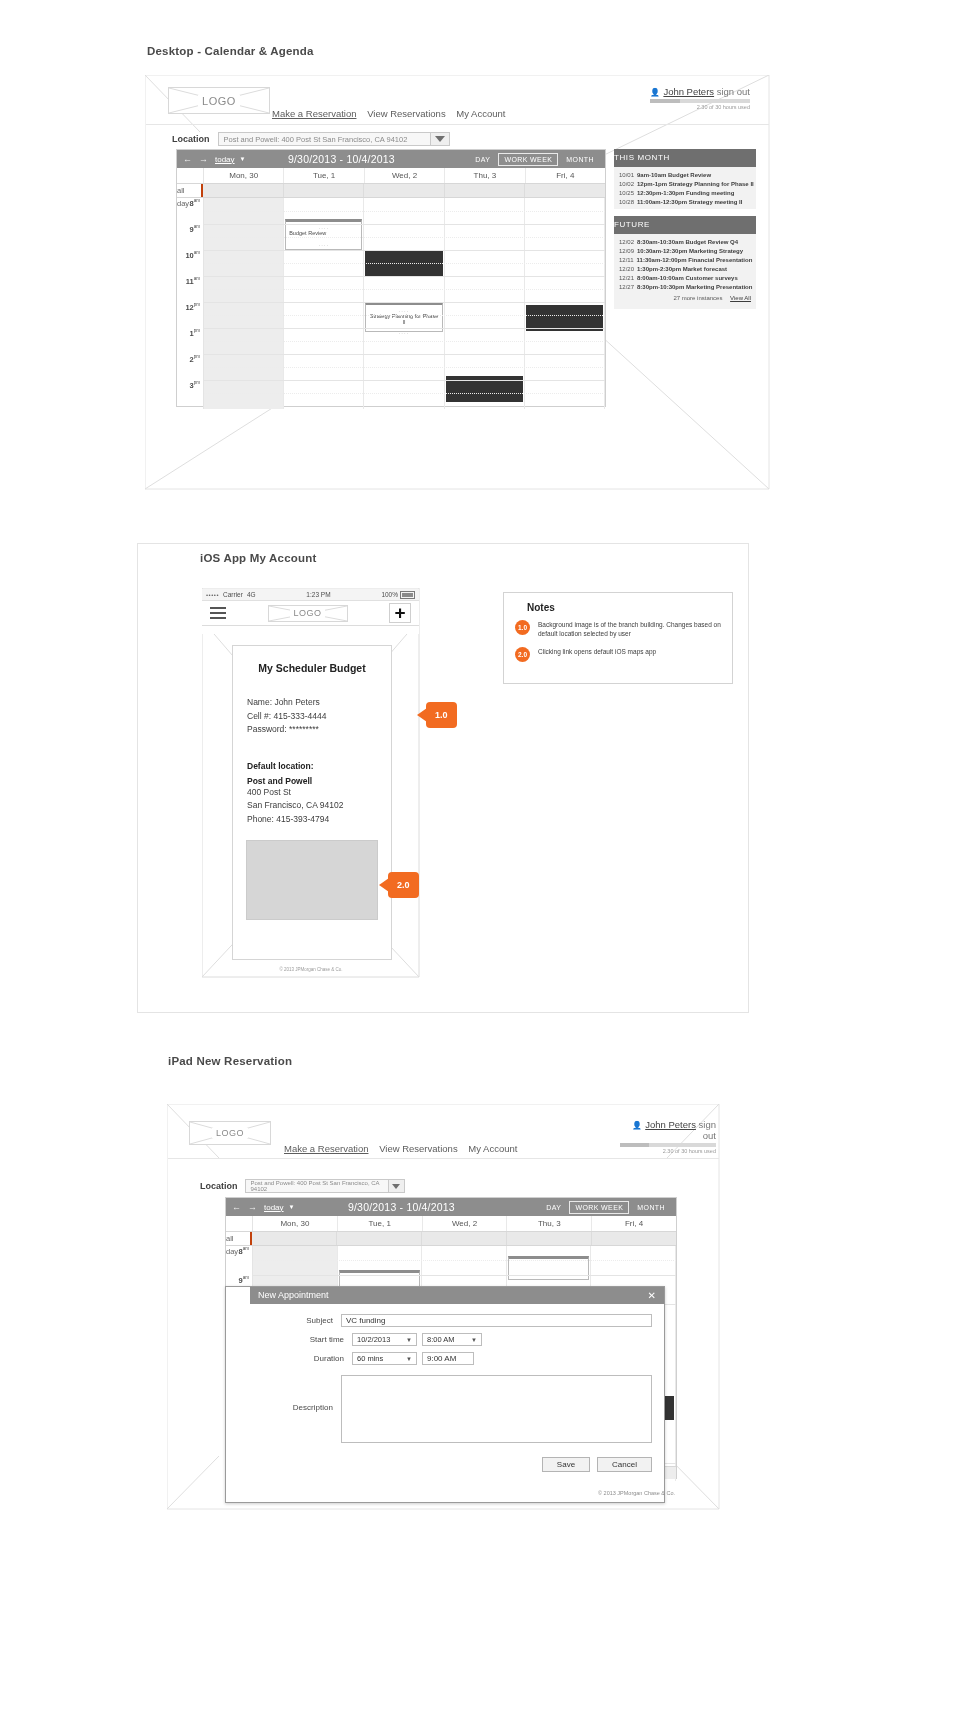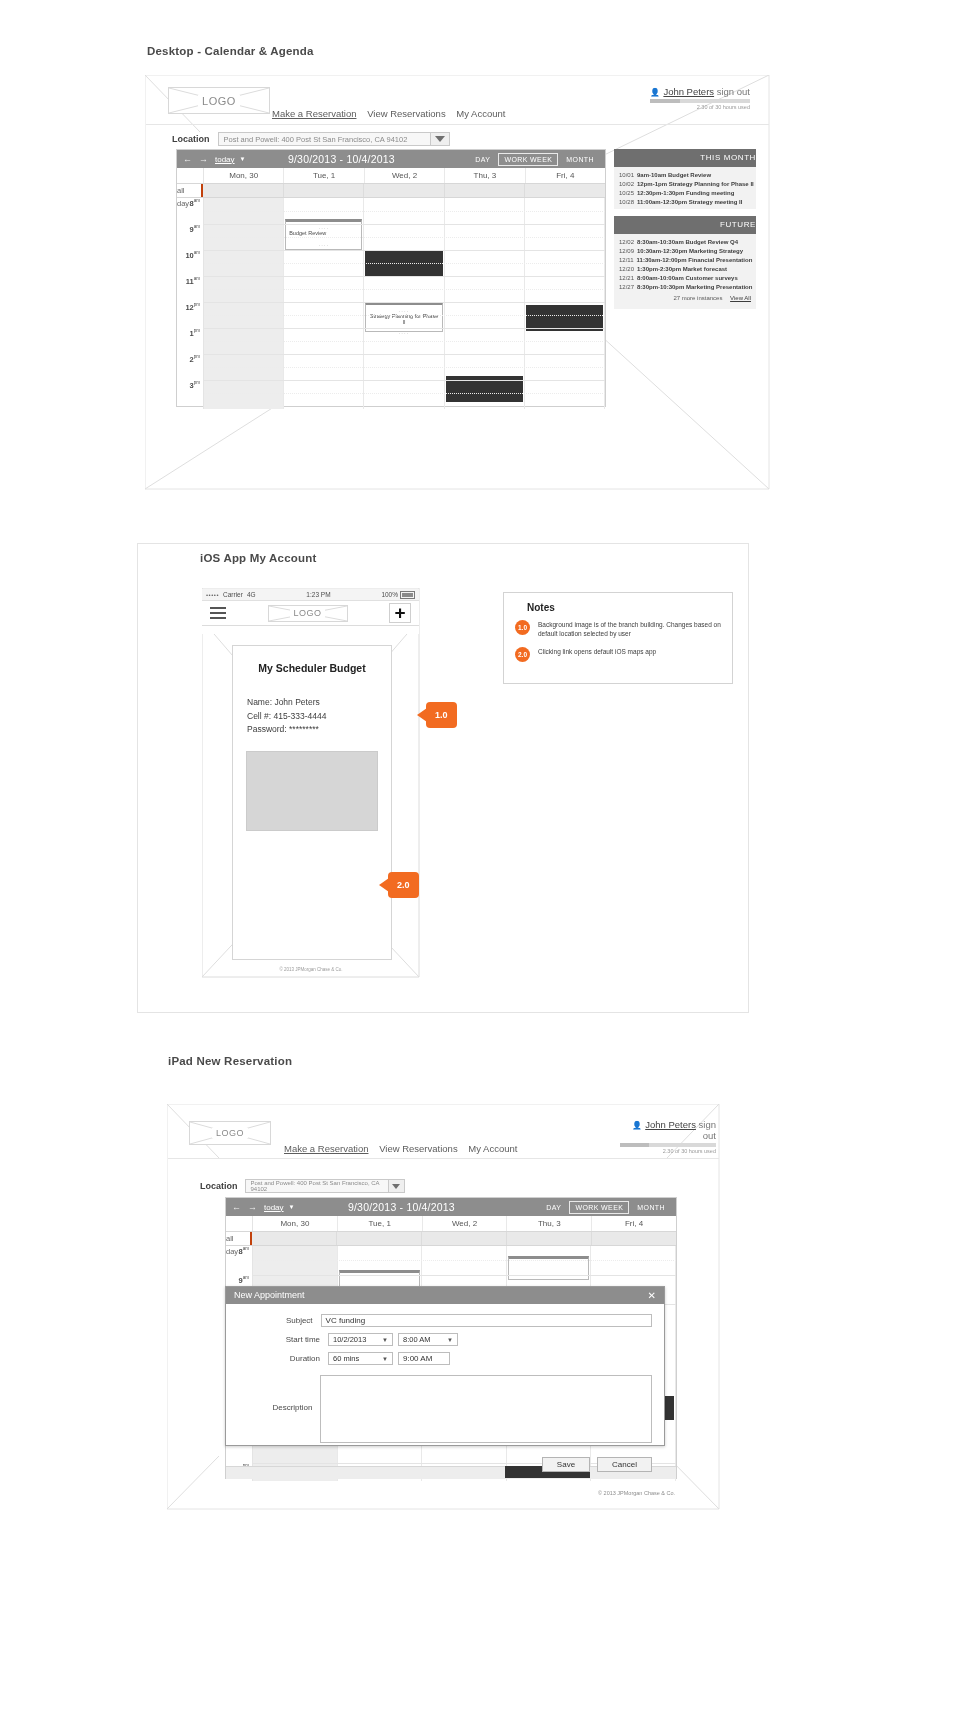--- a/index.html
+++ b/index.html
@@ -68,21 +68,21 @@
   .daycol:last-child{border-right:none;}
   .daycol.dim{background:#ededed;}
   .hline{position:absolute;left:0;right:0;border-top:1px solid #e4e4e4;}
   .hline.half{border-top:1px dotted #ececec;}
   .ev{position:absolute;left:1px;right:1px;box-sizing:border-box;}
   .ev.open{background:#fff;border:1px solid #b9b9b9;border-top:3px solid #8d8d8d;font-size:5.5px;color:#4a4a4a;padding:4px 3px;}
   .ev.solid{background:#333333;}
   .ev .dots{text-align:center;color:#9a9a9a;font-size:5px;letter-spacing:1px;line-height:4px;}
   
   .agenda{position:absolute;box-sizing:border-box;}
-  .ag-head{background:#6f6f6f;color:#fff;text-align:right;font-size:8px;letter-spacing:.6px;line-height:18px;height:18px;}
+  .ag-head{background:#6f6f6f;color:#fff;text-align:left;font-size:8px;letter-spacing:.6px;line-height:18px;height:18px;}
   .ag-list{background:#f2f2f2;padding:3px 0 3px 0;}
   .ag-item{font-size:6px;color:#3d3d3d;padding:1.5px 5px;white-space:nowrap;}
   .ag-item .d{color:#555;margin-right:3px;}
   .ag-item b{font-weight:bold;}
   .ag-foot{background:#f2f2f2;text-align:right;font-size:6px;color:#5a5a5a;padding:4px 5px 5px 0;}
   .ag-foot a{color:#3d3d3d;text-decoration:underline;margin-left:6px;}
   
   .phone{position:absolute;border:1px solid #cfcfcf;background:#fff;box-sizing:border-box;}
   .ios-status{display:flex;align-items:center;height:11px;font-size:6.5px;color:#4c4c4c;padding:0 4px;border-bottom:1px solid #e0e0e0;background:#f4f4f4;}
   .ios-status .dots{letter-spacing:.5px;font-size:6px;color:#666;}
@@ -326,20 +326,27 @@
     </div>
   </div>
 
   <div class="card" style="position:absolute;left:232px;top:645px;width:158px;height:313px;">
     <h3 style="margin-top:16px;">My Scheduler Budget</h3>
     <div style="margin:22px 0 0 14px;">
       <div class="kv">Name: John Peters</div>
       <div class="kv">Cell #: 415-333-4444</div>
       <div class="kv">Password: *********</div>
     </div>
+    <div style="margin:24px 0 0 14px;">
+      <div class="dl-title">Default location:</div>
+      <div class="dl-name" style="margin-top:5px;">Post and Powell</div>
+      <div class="kv">400 Post St</div>
+      <div class="kv">San Francisco, CA 94102</div>
+      <div class="kv">Phone: 415-393-4794</div>
+    </div>
     <div class="img-ph" style="margin:14px auto 0 auto;width:130px;height:78px;"></div>
   </div>
 
   <div class="copyright" style="position:absolute;left:232px;top:967px;width:158px;">© 2013 JPMorgan Chase &amp; Co.</div>
 
   <div class="pin" style="left:426px;top:702px;">
     <span>1.0</span>
   </div>
   <div class="pin" style="left:388px;top:872px;">
     <span>2.0</span>
@@ -455,21 +462,21 @@
         <div class="hline" style="top:58px;"></div>
         <div class="hline" style="top:217px;"></div>
         <div class="hline half" style="top:231px;"></div>
       </div>
     </div>
   </div>
 
   <div style="position:absolute;left:226px;top:1466px;width:450px;height:12px;background:#ededed;border-top:1px solid #d7d7d7;"></div>
   <div style="position:absolute;left:505px;top:1466px;width:85px;height:12px;background:#333;"></div>
 
-  <div class="modal" style="left:225px;top:1286px;width:440px;height:160px;">
+  <div class="modal" style="left:225px;top:1286px;width:440px;height:217px;padding-left:24px;">
     <div class="modal-head">
       <span>New Appointment</span>
       <span class="modal-close">✕</span>
     </div>
     <div class="modal-body">
       <div class="frow">
         <span class="flabel">Subject</span>
         <span class="finput" style="width:372px;">VC funding</span>
       </div>
       <div class="frow">

